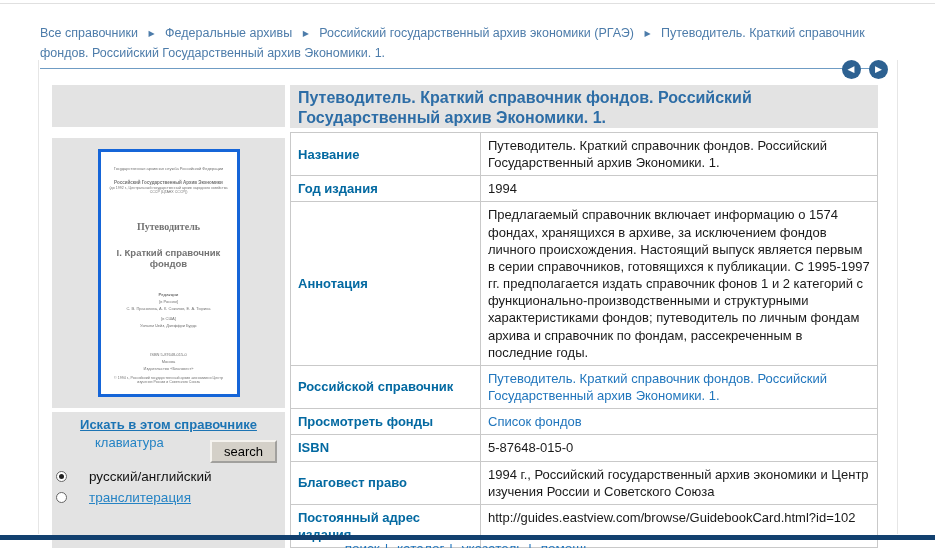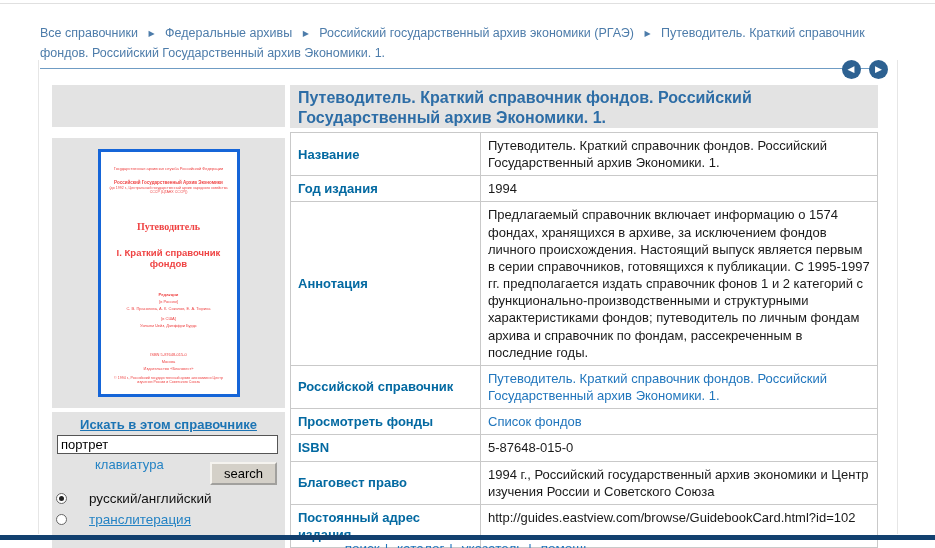--- a/index.html
+++ b/index.html
@@ -31,21 +31,21 @@
   }
   .pager-glyph { color: #fff; font-size: 9px; line-height: 1; position: relative; }
 
   
   .sidebar { position: absolute; left: 52px; top: 85px; width: 233px; }
   .side-block { background: #e3e3e3; }
   .empty-block { height: 42px; margin-bottom: 11px; }
   .cover-block { height: 270px; margin-bottom: 4px; display: flex; align-items: center; justify-content: center; }
   .cover {
     width: 142px; height: 248px; background: #fff; border: 3px solid #1565d8;
-    padding: 14px 6px 14px 6px; text-align: center; color: #ef4444; overflow: hidden;
+    padding: 14px 6px 14px 6px; text-align: center; color: #737373; overflow: hidden;
   }
   .cv-agency { font-size: 4px; }
   .cv-archive { font-size: 4.5px; font-weight: bold; margin-top: 9px; }
   .cv-note { font-size: 3.6px; margin-top: 1px; }
   .cv-title { font-size: 10px; font-weight: bold; font-family: "Liberation Serif", serif; margin-top: 27px; }
   .cv-subtitle { font-size: 9.5px; font-weight: bold; font-family: Liberation Sans, sans-serif; margin-top: 15px; }
   .cv-ed-h { font-size: 4.2px; font-weight: bold; margin-top: 23px; }
   .cv-tiny { font-size: 4px; margin-top: 2px; }
   .cv-gap { margin-top: 5px; }
   .cv-isbn { font-size: 4px; margin-top: 24px; }
@@ -149,21 +149,20 @@
         <div class="cv-tiny">Уильям Чейз, Джеффри Бурдс</div>
         <div class="cv-isbn">ISBN 5-87648-015-0</div>
         <div class="cv-tiny">Москва</div>
         <div class="cv-tiny">Издательство «Благовест»</div>
         <div class="cv-copy">© 1994 г., Российский государственный архив экономики и Центр изучения России и Советского Союза</div>
       </div>
     </div>
 
     <div class="side-block search-block">
       <div class="search-heading">Искать в этом справочнике</div>
-      <input class="search-input" type="text" value="портрет" style="">
       <div class="search-row">
         <a class="kbd-link">клавиатура</a>
         <button class="search-btn">search</button>
       </div>
       <div class="radio-row">
         <span class="radio">
             <span class="dot"></span>
           </span>
         <span class="radio-label">русский/английский</span>
       </div>

